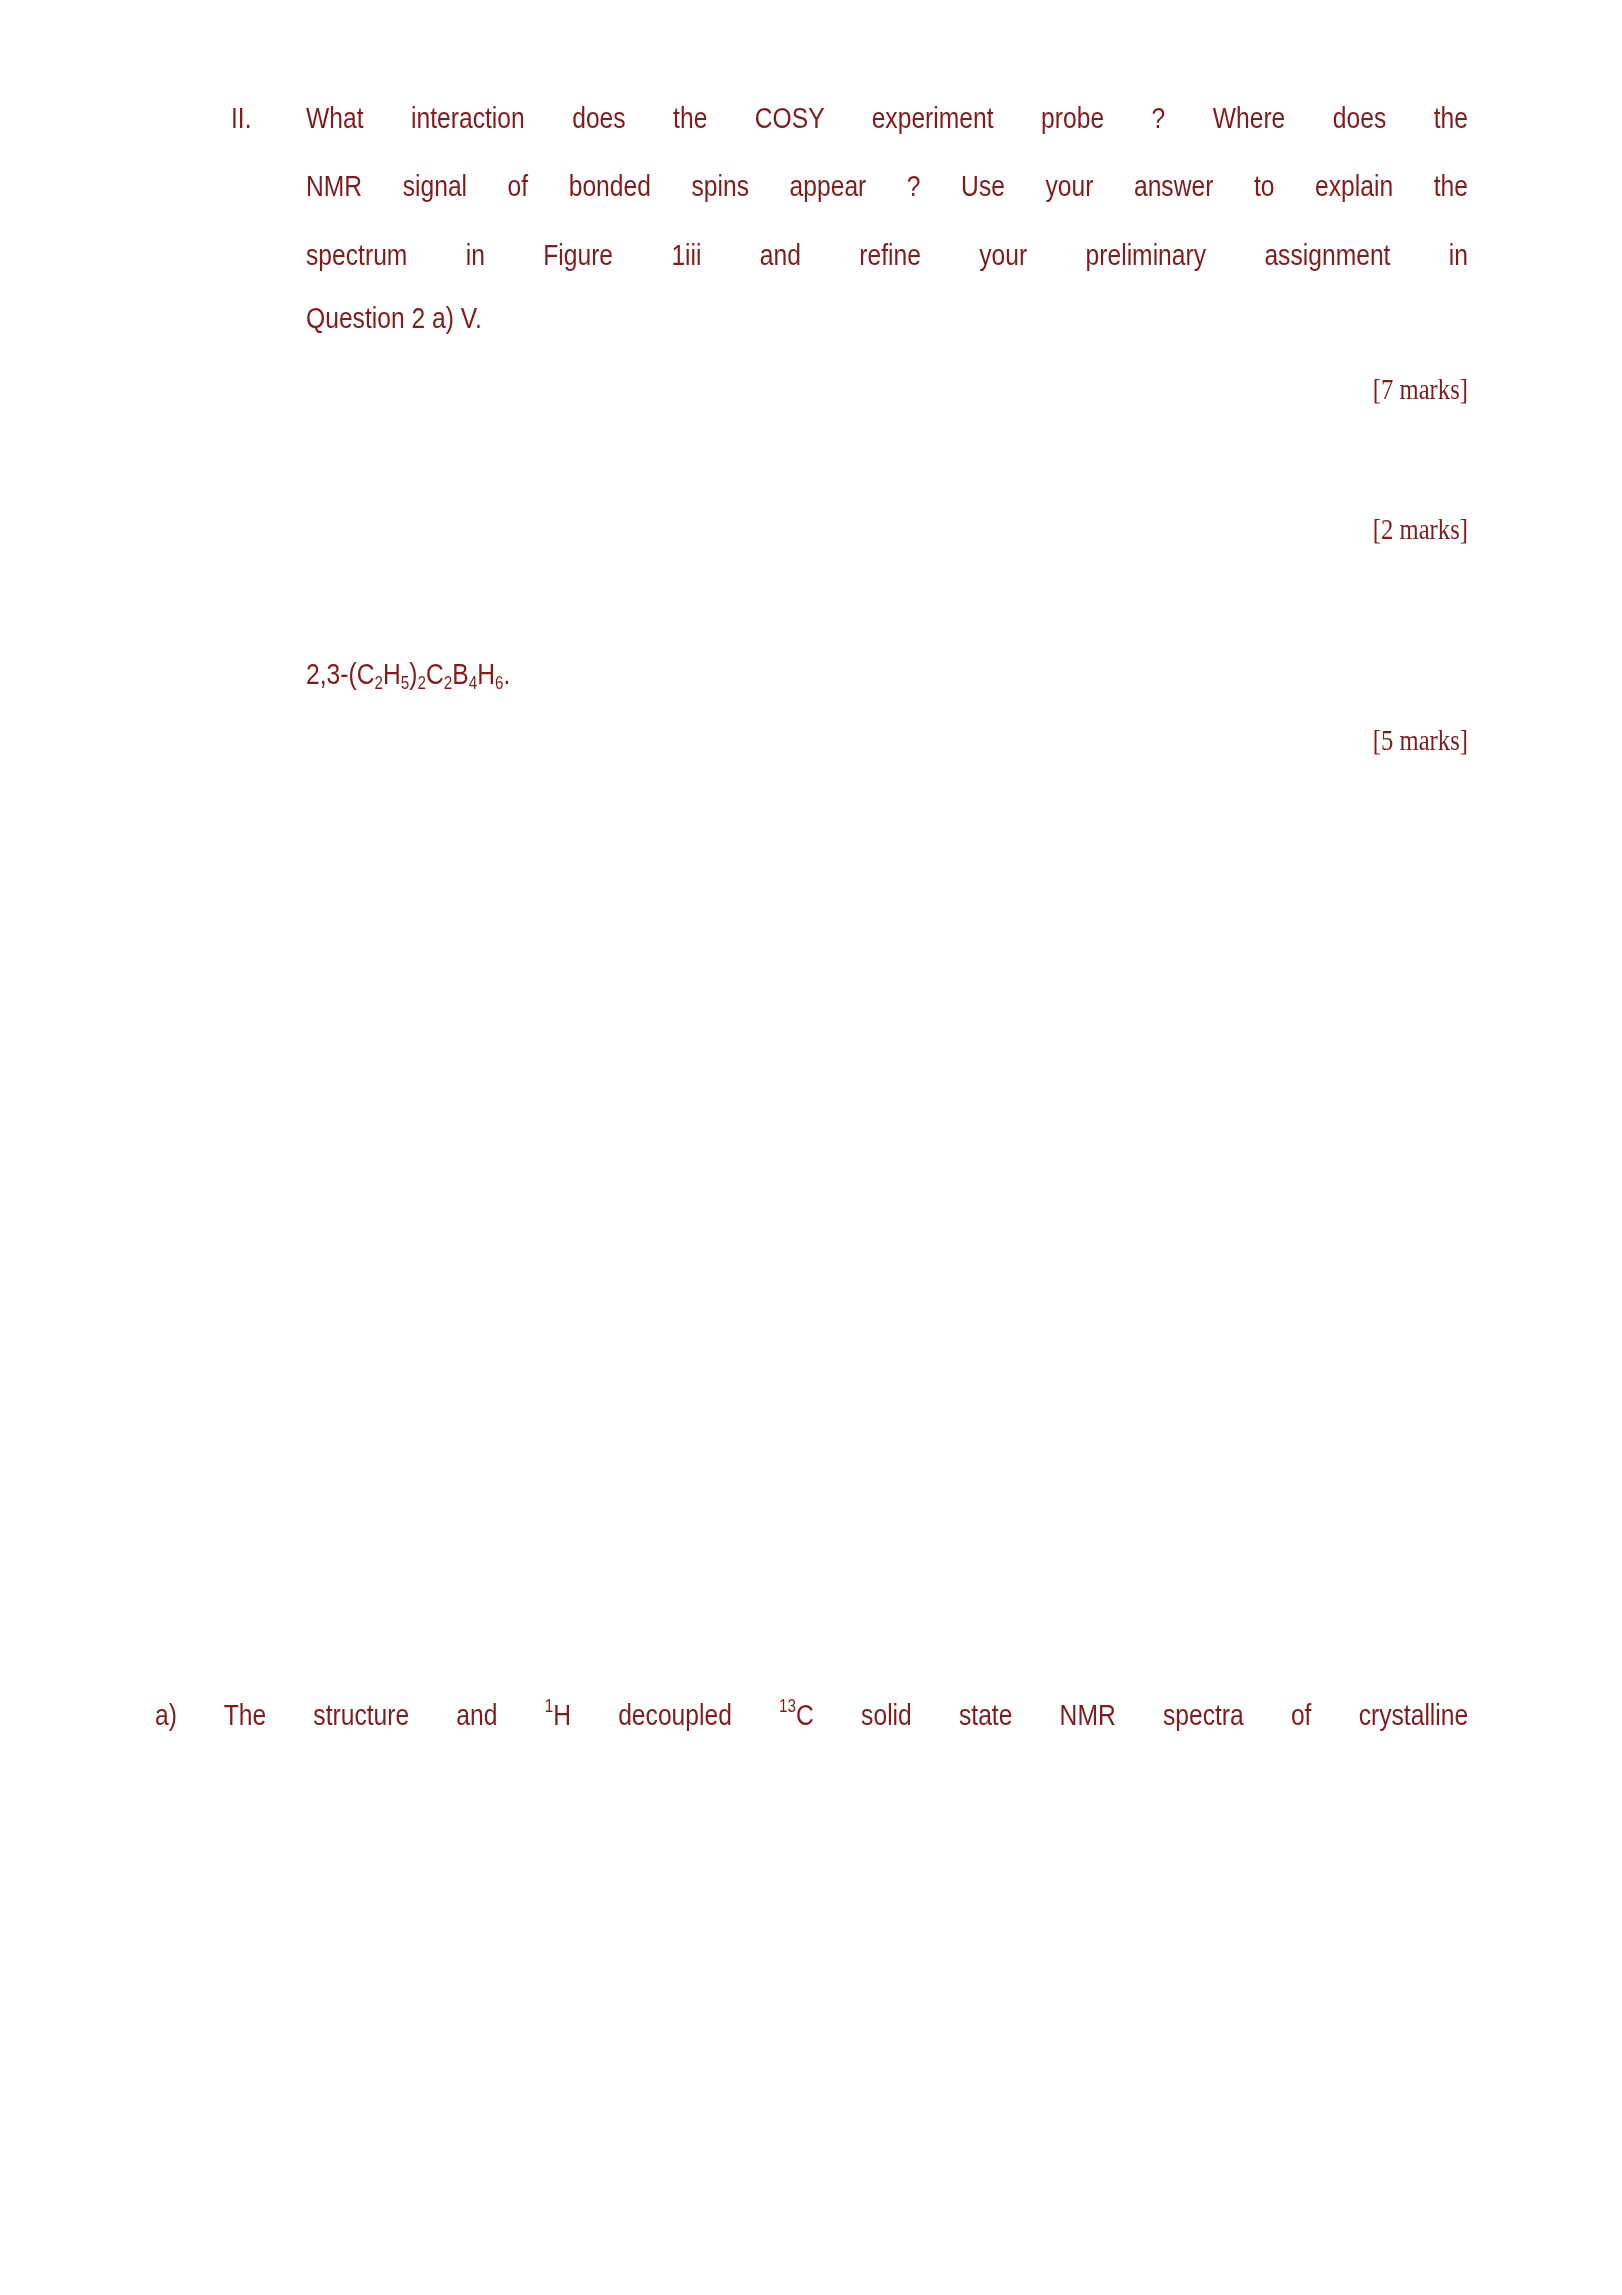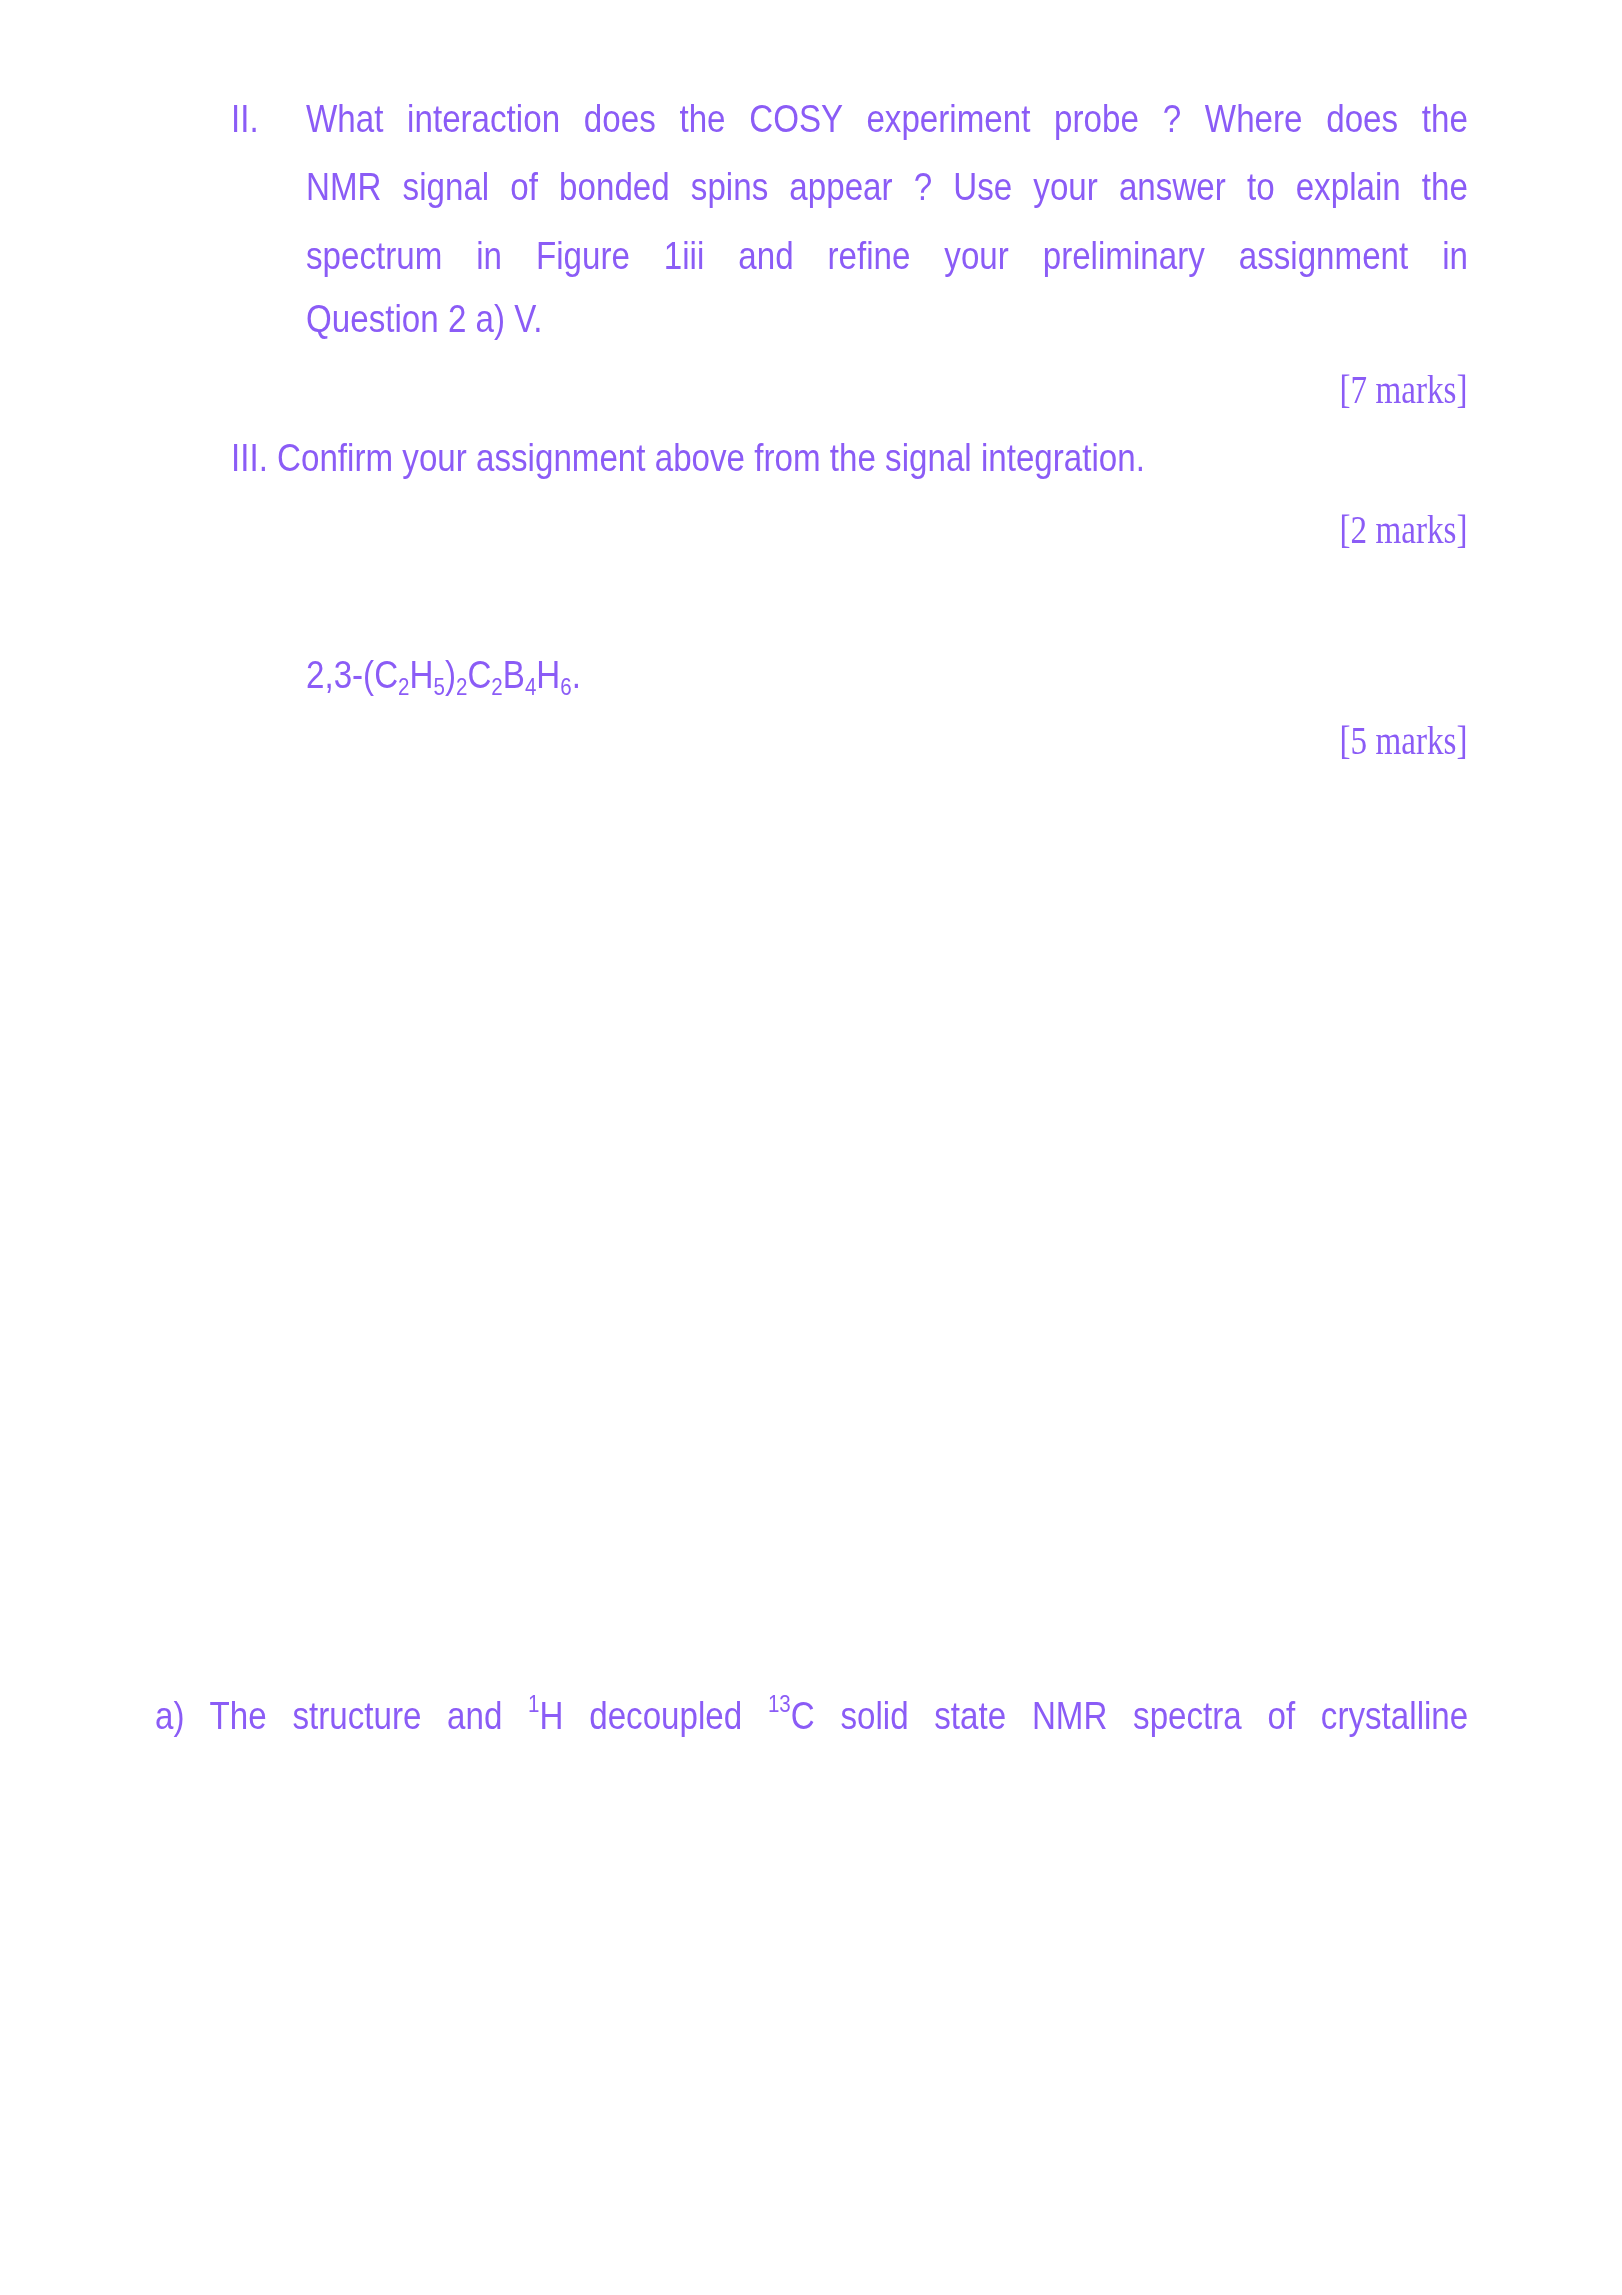--- a/index.html
+++ b/index.html
@@ -5,22 +5,22 @@
   html,body{margin:0;padding:0;}
   body{
     width:1622px;height:2295px;
     background:#ffffff;
     font-family:"Liberation Sans","DejaVu Sans",sans-serif;
     position:relative;overflow:hidden;
   }
   .page{position:absolute;inset:0;}
   .line{
     position:absolute;
-    font-size:39px;line-height:39px;
-    color:#8b5cf6;
+    font-size:29px;line-height:39px;
+    color:#7f1d1d;
     white-space:nowrap;
   }
   .line .inner{
     display:block;
     transform:scaleX(0.85);
     transform-origin:0 0;
   }
   
   .line.j .inner{
     width:1367px;
@@ -60,23 +60,20 @@
   <div class="line j" style="left:306px;top:236px">
     <span class="inner"><span>spectrum in Figure 1iii and refine your preliminary assignment in</span></span>
   </div>
   <div class="line" style="left:306px;top:299px">
     <span class="inner"><span>Question 2 a) V.</span></span>
   </div>
   <div class="line right" style="top:370px">
     <span class="inner">[7 marks]</span>
   </div>
 
-  <div class="line" style="left:231px;top:438px">
-    <span class="inner"><span>III. Confirm your assignment above from the signal integration.</span></span>
-  </div>
   <div class="line right" style="top:510px">
     <span class="inner">[2 marks]</span>
   </div>
 
   <div class="line" style="left:306px;top:655px">
     <span class="inner"><span>2,3-(C</span><sub>2</sub><span>H</span><sub>5</sub><span>)</span><sub>2</sub><span>C</span><sub>2</sub><span>B</span><sub>4</sub><span>H</span><sub>6</sub><span>.</span></span>
   </div>
   <div class="line right" style="top:721px">
     <span class="inner">[5 marks]</span>
   </div>

